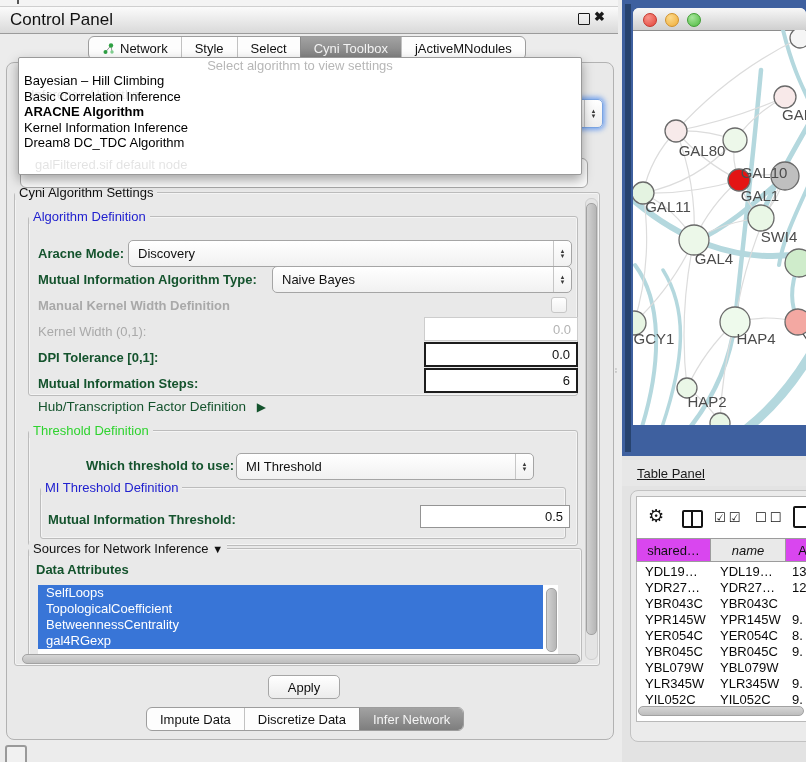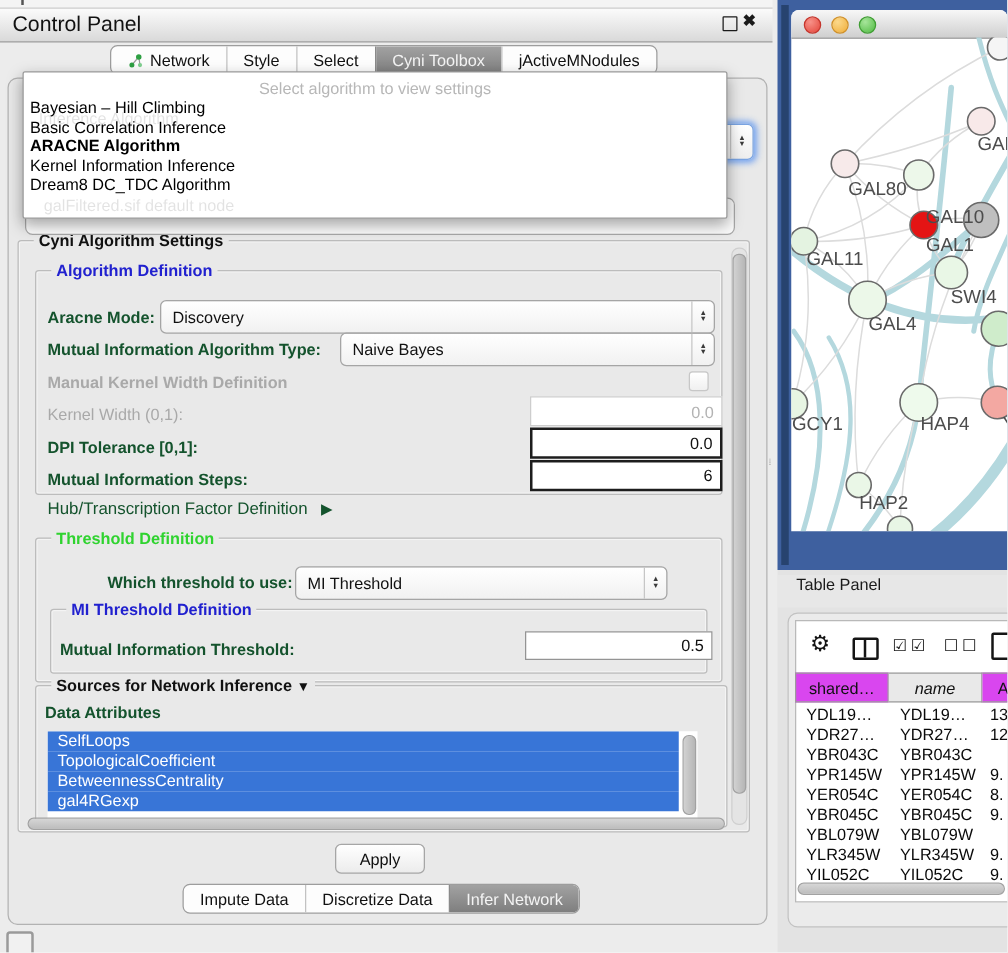--- a/index.html
+++ b/index.html
@@ -18,41 +18,41 @@
   .seg{position:absolute;display:flex;background:#fdfdfd;border:1px solid #9d9d9d;border-radius:6px;overflow:hidden;height:22px;}
   .seg .tab{display:flex;align-items:center;gap:5px;padding:0 13px;border-left:1px solid #c2c2c2;font-size:13px;color:#111;white-space:nowrap;}
   .seg .tab:first-child{border-left:none;}
   .seg .tab.sel{background:linear-gradient(#a2a2a2,#7e7e7e);color:#f4f4f4;border-left-color:#8a8a8a;}
 
   
   #outer-panel{left:6px;top:62px;width:606px;height:676px;background:#e9e9e9;border:1px solid #b2b2b2;border-radius:8px;}
 
   
   .gbox{position:absolute;border:1px solid #bcbcbc;border-radius:3px;box-shadow:inset 0 0 0 1px #f4f4f4;}
-  .gtitle{position:absolute;top:-8px;left:12px;background:#e9e9e9;padding:0 4px;font-size:13px;white-space:nowrap;font-weight:bold;}
+  .gtitle{position:absolute;top:-8px;left:0;background:#e9e9e9;padding:0 4px;font-size:13px;white-space:nowrap;}
   .t-blue{color:#2121cf;}
   .t-green{color:#2fd32f;}
 
   .lbl{position:absolute;font-weight:bold;font-size:13px;color:#14532d;white-space:nowrap;}
   .lbl.dis{color:#a9a9a9;}
   .lbl.norm{font-weight:normal;}
 
   .combo{position:absolute;background:linear-gradient(#ffffff,#f1f1f1);border:1px solid #a5a5a5;border-radius:5px;display:flex;align-items:stretch;font-size:13px;}
   .combo .val{flex:1;display:flex;align-items:center;padding-left:9px;color:#111;}
   .spin{width:17px;display:flex;flex-direction:column;align-items:center;justify-content:center;color:#3a3a3a;font-size:6px;line-height:5px;border-left:1px solid #c6c6c6;}
 
   .field{position:absolute;background:#fff;border:1px solid #949494;display:flex;align-items:center;justify-content:flex-end;padding-right:6px;font-size:13px;color:#111;}
   .field.dark{border:2px solid #1d1d1d;}
   .field.dim{border:1px solid #cdcdcd;color:#b3b3b3;}
 
   .checkbox{position:absolute;width:14px;height:14px;border:1px solid #c7c7c7;border-radius:3px;background:linear-gradient(#ffffff,#f0f0f0);}
 
   
   #algo-popup{left:18px;top:57px;width:562px;height:116px;background:#ffffff;border:1px solid #9a9a9a;border-radius:2px;box-shadow:0 5px 12px rgba(0,0,0,.35);z-index:30;}
-  #popup-placeholder{text-align:center;color:#b7b7b7;font-size:13px;padding-top:5px;}
+  #popup-placeholder{text-align:center;color:#b7b7b7;font-size:13px;padding-top:0;}
   .pop-item{padding-left:5px;line-height:15.6px;font-size:13px;color:#000;}
   .pop-item.b{font-weight:bold;}
   .ghost{position:absolute;color:#000;opacity:.11;font-size:13px;white-space:nowrap;}
 
   #combo-sliver{left:20px;top:158px;width:566px;height:28px;background:#fbfbfb;border:1px solid #a8a8a8;border-radius:6px;z-index:5;}
   #focus-spinner{left:566px;top:99px;width:35px;height:27px;background:linear-gradient(#fff,#eee);border:1px solid #7aa4e2;border-radius:5px;box-shadow:0 0 5px 2px rgba(98,152,240,.85);z-index:6;display:flex;justify-content:flex-end;}
 
   
   .vtrack{position:absolute;background:#e4e4e4;border:1px solid #cfcfcf;border-radius:6px;}
   .vthumb{position:absolute;background:linear-gradient(90deg,#d2d2d2,#b6b6b6);border:1px solid #a2a2a2;border-radius:5px;}
@@ -68,21 +68,21 @@
   
   #blue-panel{left:622px;top:0;width:184px;height:456px;background:#3e609f;}
   #blue-dark-strip{left:625px;top:4px;width:6px;height:448px;background:#27436f;}
   #net-window{left:633px;top:8px;width:173px;height:417px;background:#fff;border-radius:6px 6px 0 0;overflow:hidden;}
   #net-titlebar{position:absolute;left:0;top:0;width:100%;height:22px;background:linear-gradient(#f7f7f7,#cfcfcf);border-bottom:1px solid #8e8e8e;}
   .light{position:absolute;top:5px;width:12px;height:12px;border-radius:50%;}
   #net-canvas{position:absolute;left:0;top:22px;width:173px;height:395px;}
 
   
   #table-region{left:622px;top:456px;width:184px;height:306px;background:#e3e3e3;}
-  #table-panel-bar{left:622px;top:460px;width:184px;height:26px;display:flex;background:#e7e7e7;}
+  #table-panel-bar{left:622px;top:460px;width:184px;height:26px;display:flex;align-items:center;background:#e7e7e7;text-decoration:underline;}
   #table-panel-bar span{padding-left:15px;font-size:13px;color:#1a1a1a;}
   #table-container{left:630px;top:490px;width:186px;height:250px;background:#ebebeb;border:1px solid #c2c2c2;border-radius:8px;}
   #table-white{left:636px;top:496px;width:180px;height:224px;background:#fff;border:1px solid #b9b9b9;}
   .tool-icon{position:absolute;color:#141414;}
   #cols-icon{width:17px;height:14px;border:2px solid #141414;border-radius:2px;}
   #cols-icon::after{content:"";position:absolute;left:7px;top:0;width:2px;height:14px;background:#141414;}
   #doc-icon{width:14px;height:18px;border:2px solid #141414;border-radius:2px;background:#fff;}
   #table-header{left:636px;top:538px;display:flex;height:24px;font-size:13px;}
   .hcell{display:flex;align-items:center;justify-content:center;border:1px solid #9c9c9c;border-left:none;box-sizing:border-box;overflow:hidden;}
   .hcell:first-child{border-left:1px solid #9c9c9c;}

